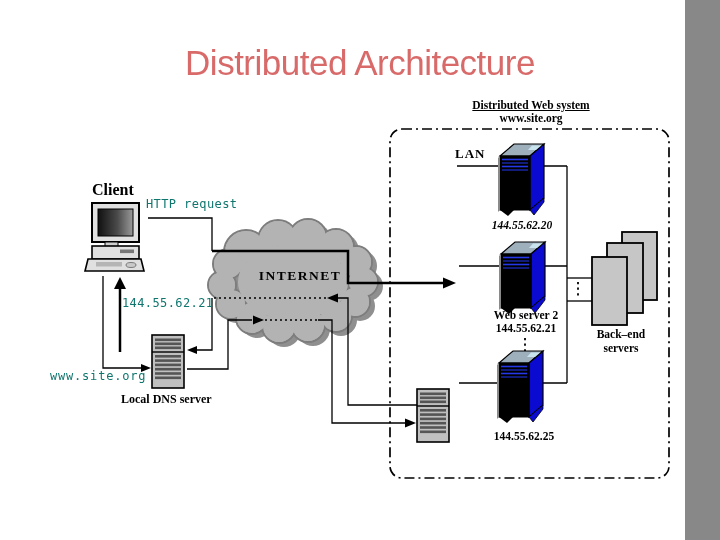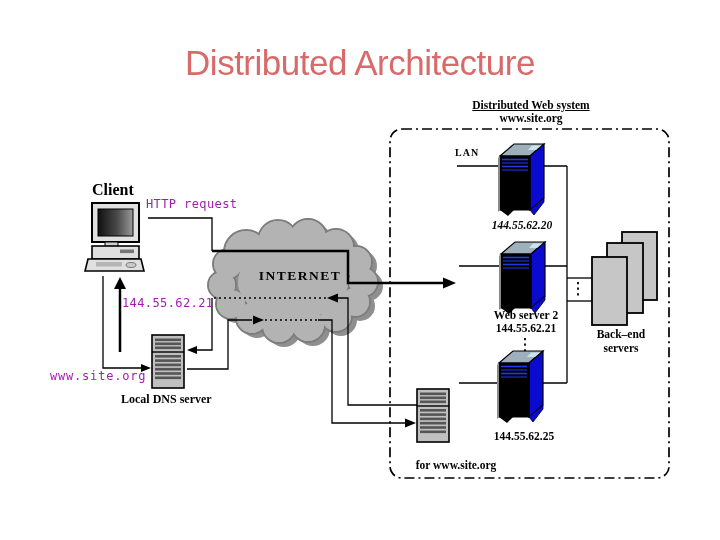--- a/index.html
+++ b/index.html
@@ -1,36 +1,36 @@
 <!DOCTYPE html>
 <html><head>
 <meta charset="utf-8">
 <style>
   html,body{margin:0;padding:0;background:#888;}
   .slide{
-    position:relative; width:720px; height:540px; background:#ffffff;
-    overflow:hidden; font-family:"Liberation Sans",sans-serif;
+    position:relative; width:648px; height:540px; background:#ffffff;
+    overflow:hidden; font-family:"Liberation Sans",sans-serif;padding-left:37px;
   }
   .title{
     position:absolute; top:44px; left:0; width:720px; text-align:center;
     font:400 35px/1.1 "Liberation Sans",sans-serif; color:#d96a6a;
     letter-spacing:-0.5px;
   }
   svg.diagram{position:absolute; left:0; top:0;}
   .lbl{
     position:absolute; font:bold 11.5px/1.15 "Liberation Serif",serif;
     color:#000; white-space:nowrap;
   }
   .lbl.ctr{text-align:center;}
   .mono{
     position:absolute; font:12px/1.1 "DejaVu Sans Mono","Liberation Mono",monospace;
-    color:#a21caf; letter-spacing:0.4px; white-space:nowrap;text-align:right;
+    color:#0f766e; letter-spacing:0.4px; white-space:nowrap;text-align:right;
   }
   .internet-lbl{font-size:13.5px; letter-spacing:1.5px;}
-  .lan-lbl{font-size:10px; letter-spacing:1px;}
+  .lan-lbl{font-size:13px; letter-spacing:1px;}
 </style>
 </head>
 <body>
 
 <div class="slide">
 
   <div class="title">Distributed Architecture</div>
 
   <svg class="diagram" width="720" height="540" viewBox="0 0 720 540">
     <defs>
@@ -213,15 +213,14 @@
   <div class="lbl ctr" style="left:462px; top:219px; width:120px;font-style:italic;">144.55.62.20</div>
 
   <div class="lbl ctr" style="left:466px; top:309px; width:120px;">Web server 2</div>
   <div class="lbl ctr" style="left:466px; top:322px; width:120px;">144.55.62.21</div>
 
   <div class="lbl ctr" style="left:464px; top:430px; width:120px;">144.55.62.25</div>
 
   <div class="lbl ctr" style="left:566px; top:328px; width:110px;">Back–end</div>
   <div class="lbl ctr" style="left:566px; top:342px; width:110px;">servers</div>
 
-  <div class="lbl ctr" style="left:381px; top:459px; width:150px;">for www.site.org</div>
 
 </div>
 
 </body></html>

